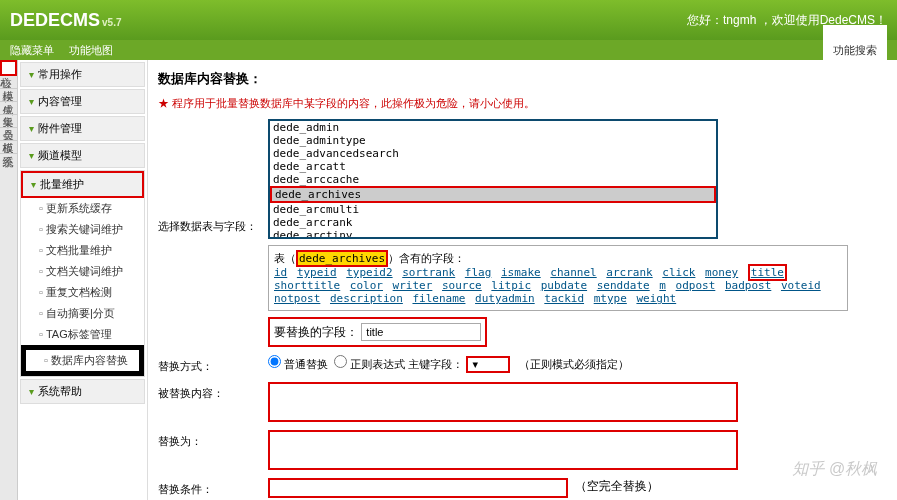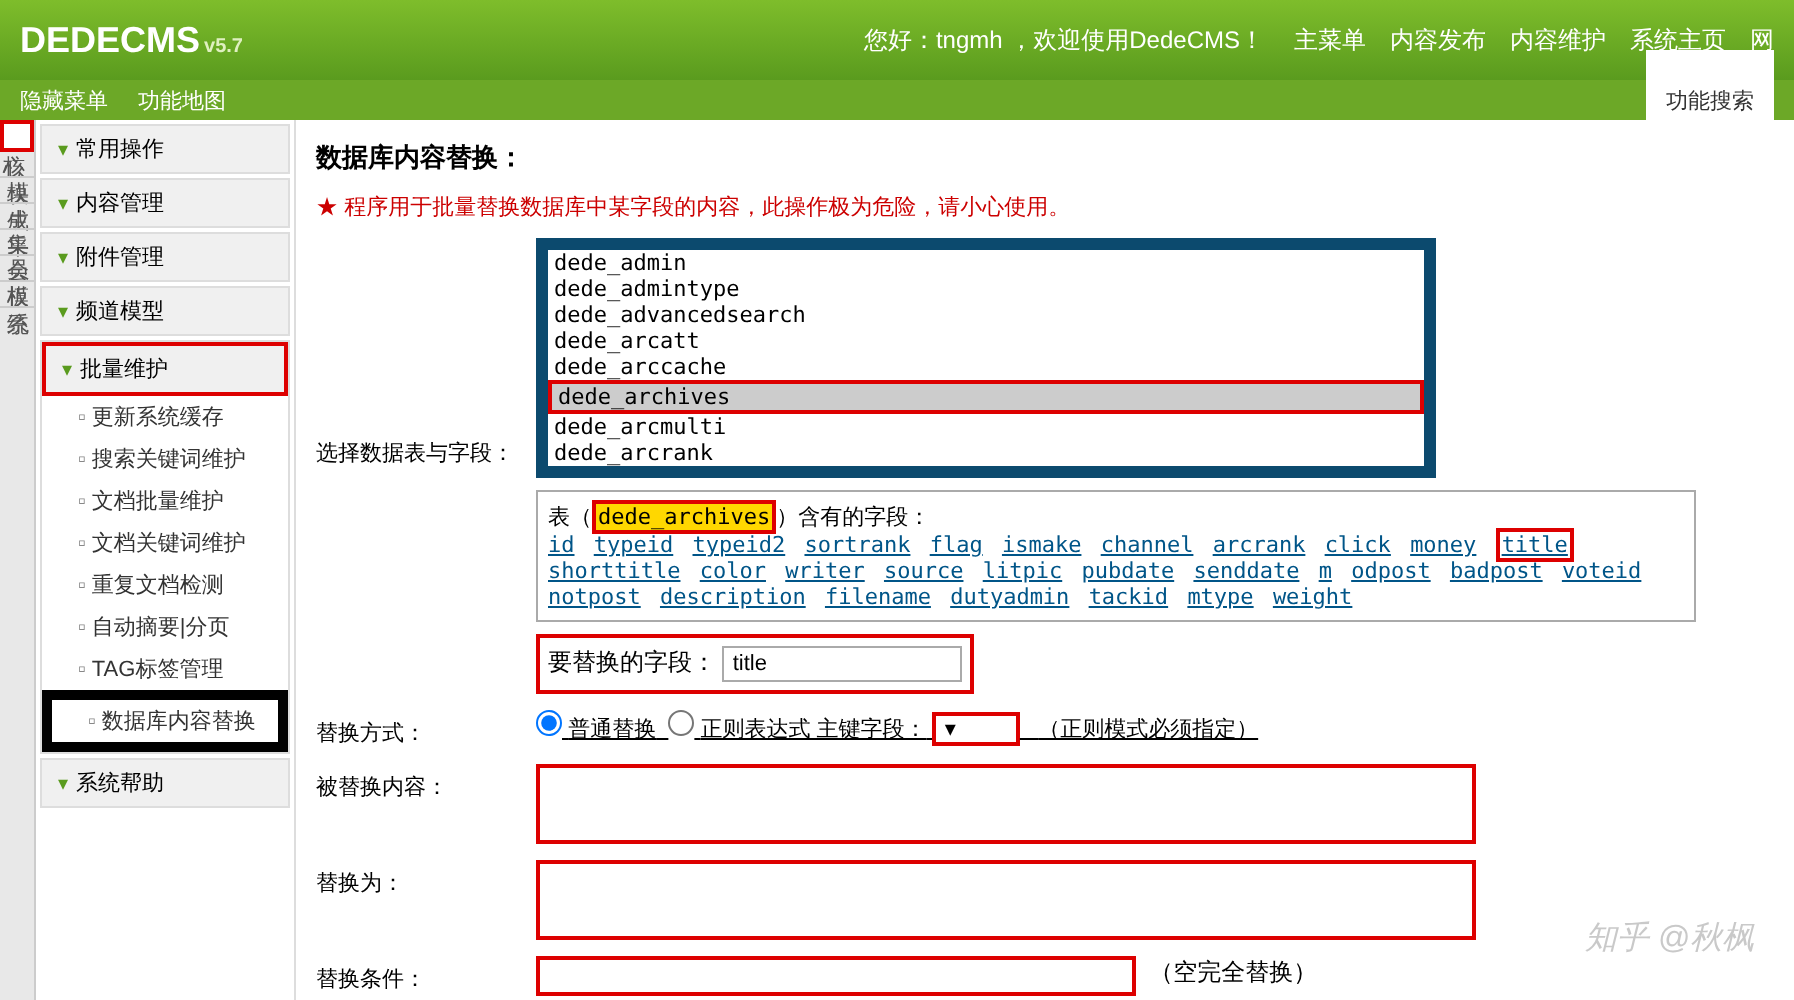--- a/index.html
+++ b/index.html
@@ -23,47 +23,40 @@
     .side-group-head .arrow { color: #5a9b1e; margin-right: 4px; font-size: 10px; }
     .side-item { padding: 3px 8px 3px 18px; font-size: 11px; cursor: pointer; color: #333; }
     .side-item::before { content: "▫"; margin-right: 3px; color: #888; }
     .side-item.bordered { border: 5px solid #000000; }
     .content { flex: 1; background: #fff; padding: 10px; overflow: auto; position: relative; }
     .content h3 { font-size: 13px; font-weight: bold; margin-bottom: 8px; }
     .warning { color: #c00; font-size: 11px; }
     .warning::before { content: "★ "; color: #c00; }
     .form-row { display: flex; margin: 8px 0; align-items: flex-start; }
     .form-label { width: 110px; font-size: 11px; padding-top: 4px; text-align: left; }
-    .listbox { width: 450px; height: 120px; border: 6px solid #0c4a6e; font-family: monospace; font-size: 11px; overflow-y: scroll; }
+    .listbox { width: 450px; height: 120px; border: 2px solid #0c4a6e; font-family: monospace; font-size: 11px; overflow-y: scroll; }
     .listbox-item { padding: 0 3px; cursor: pointer; }
     .listbox-item.sel { background: #ccc; border: 2px solid #d00; }
     .fields-box { width: 580px; border: 1px solid #aaa; padding: 5px; font-size: 11px; font-family: monospace; }
     .fields-box .hl { background: #ffd700; border: 2px solid #d00; padding: 0 1px; }
     .field-link { color: #058; text-decoration: underline; cursor: pointer; margin-right: 3px; }
     .field-link.boxed { border: 2px solid #d00; padding: 0 1px; }
     .input-text { border: 1px solid #aaa; padding: 2px 4px; font-size: 11px; }
     .input-text.boxed { border: 2px solid #d00; }
     .textarea-box { width: 470px; height: 40px; border: 2px solid #d00; resize: none; }
-    .radio-row { font-size: 11px; text-decoration: underline; }
+    .radio-row { font-size: 11px; }
     .key-field { border: 2px solid #d00; padding: 0 30px 0 4px; font-size: 11px; display: inline-block; }
     .watermark { position: absolute; bottom: 20px; right: 20px; color: rgba(120,120,120,0.4); font-size: 16px; font-style: italic; }
   </style>
 </head>
 <body>
 
 <div class="header">
   <span class="logo"><span>DEDECMS</span><span class="logo-sub">v5.7</span></span>
   <span class="header-text">您好：tngmh ，欢迎使用DedeCMS！</span>
-  <div class="header-nav">
-    <span>主菜单</span>
-    <span>内容发布</span>
-    <span>内容维护</span>
-    <span>系统主页</span>
-    <span>网</span>
-  </div>
 </div>
 
 <div class="subheader">
   <span>隐藏菜单</span>
   <span>功能地图</span>
   <span class="subheader-right">功能搜索</span>
 </div>
 
 <div class="main">
   <div class="left-tabs">

